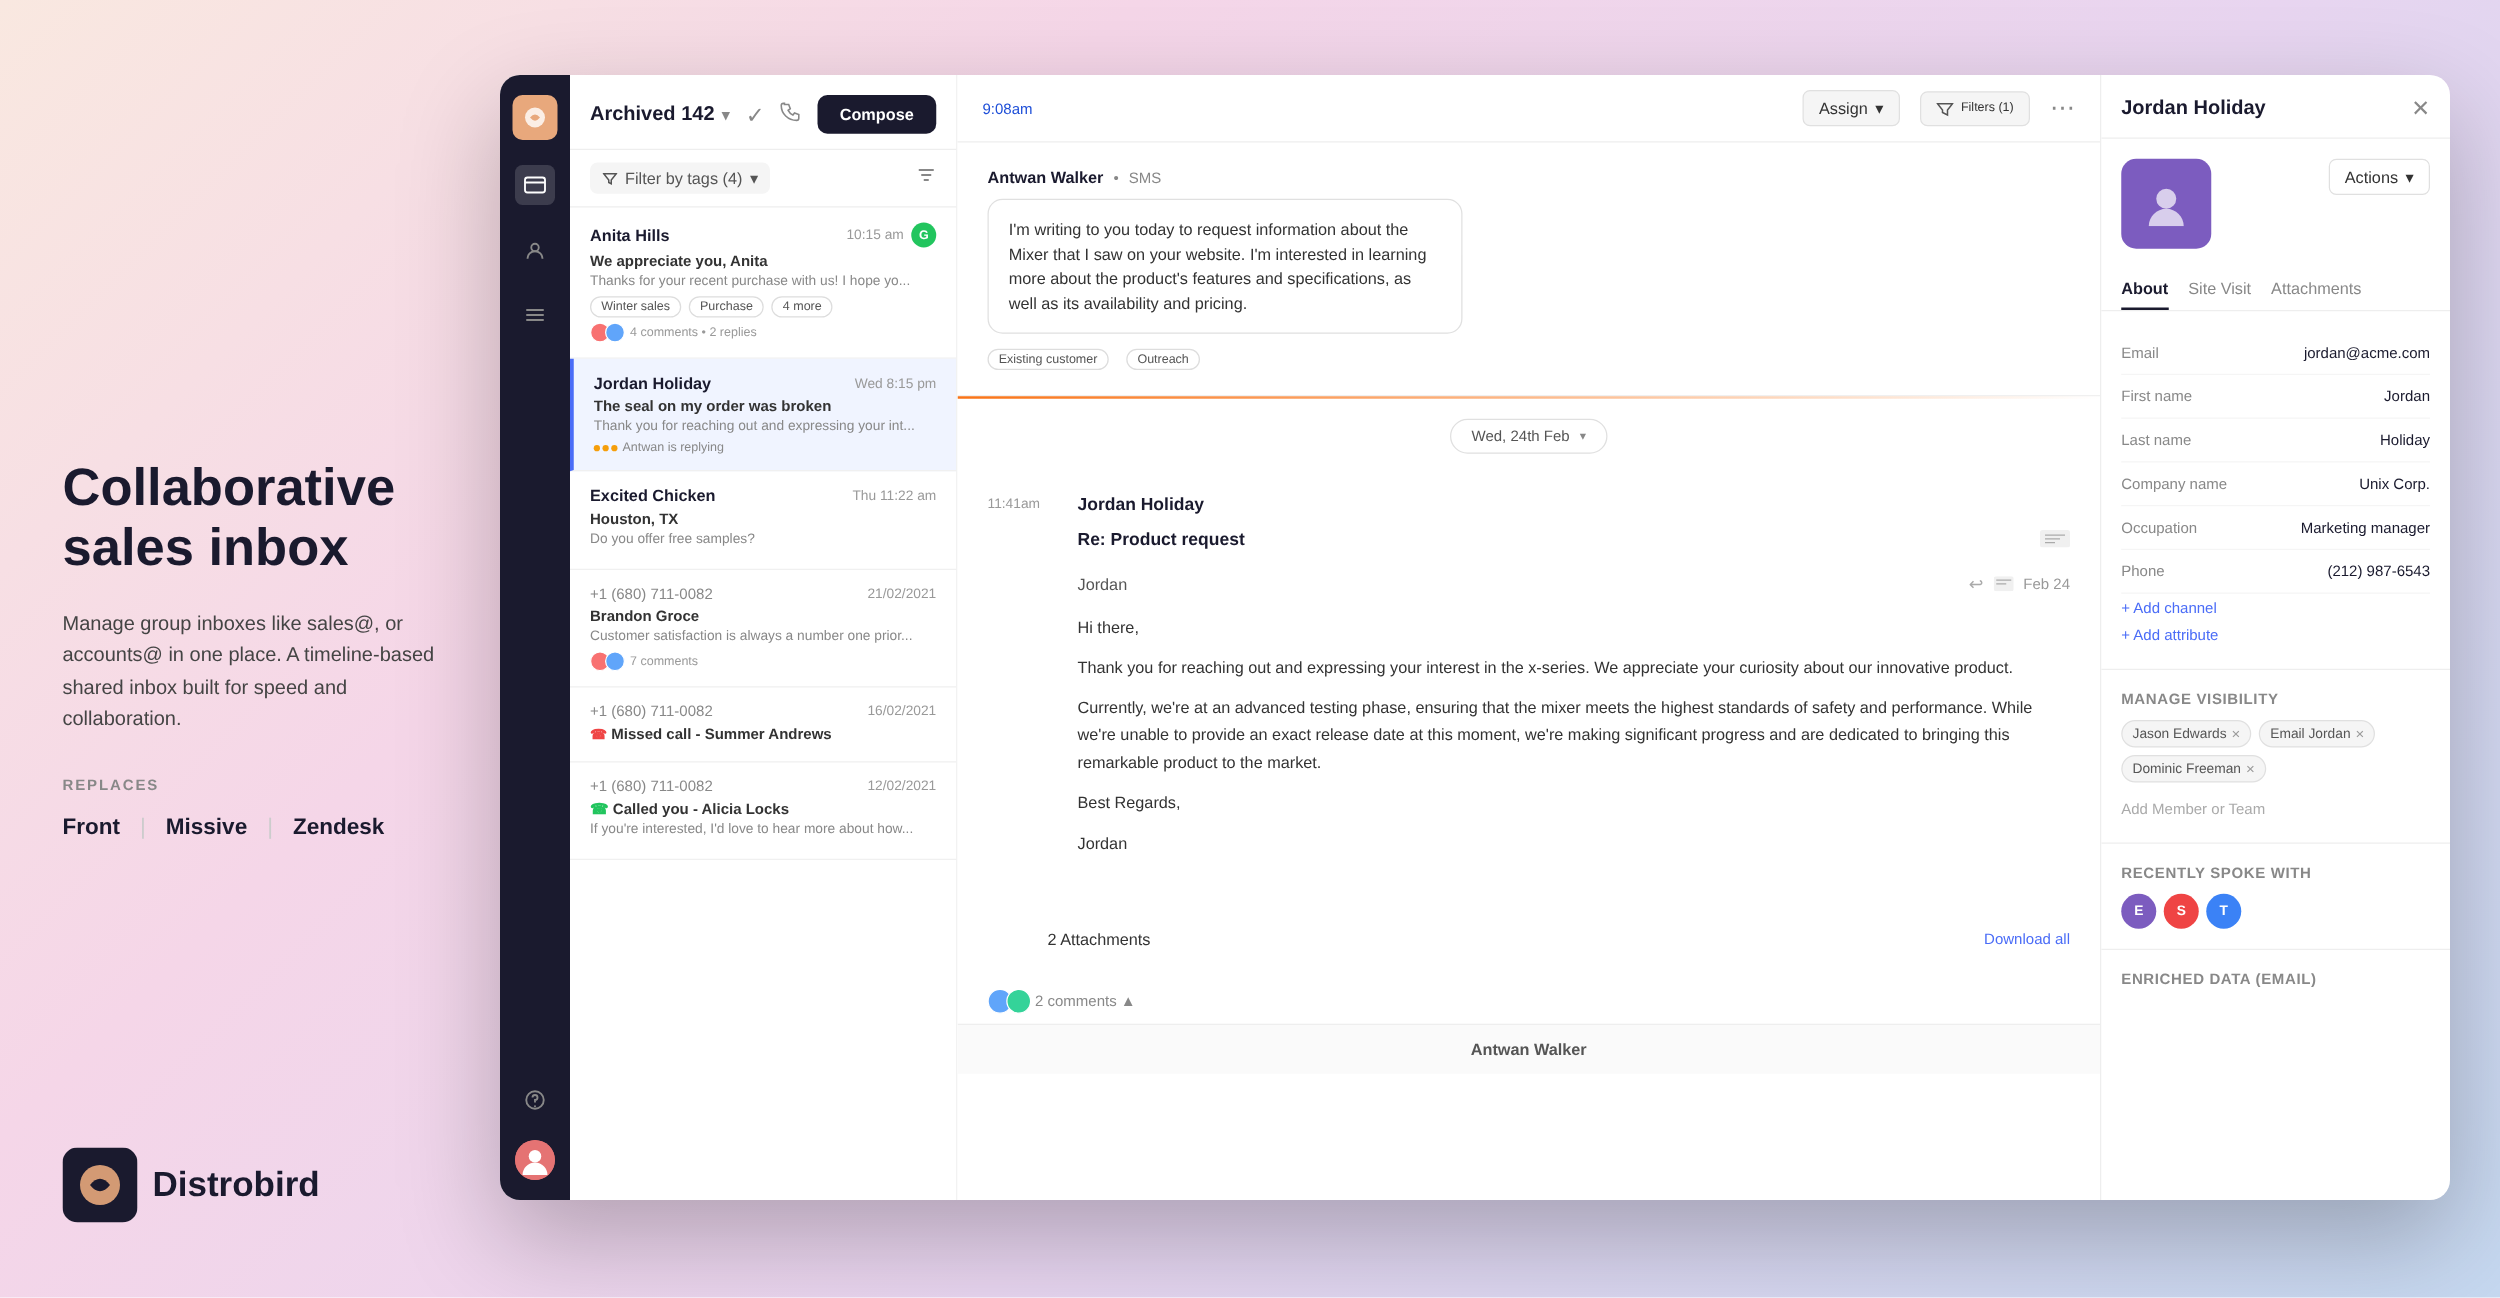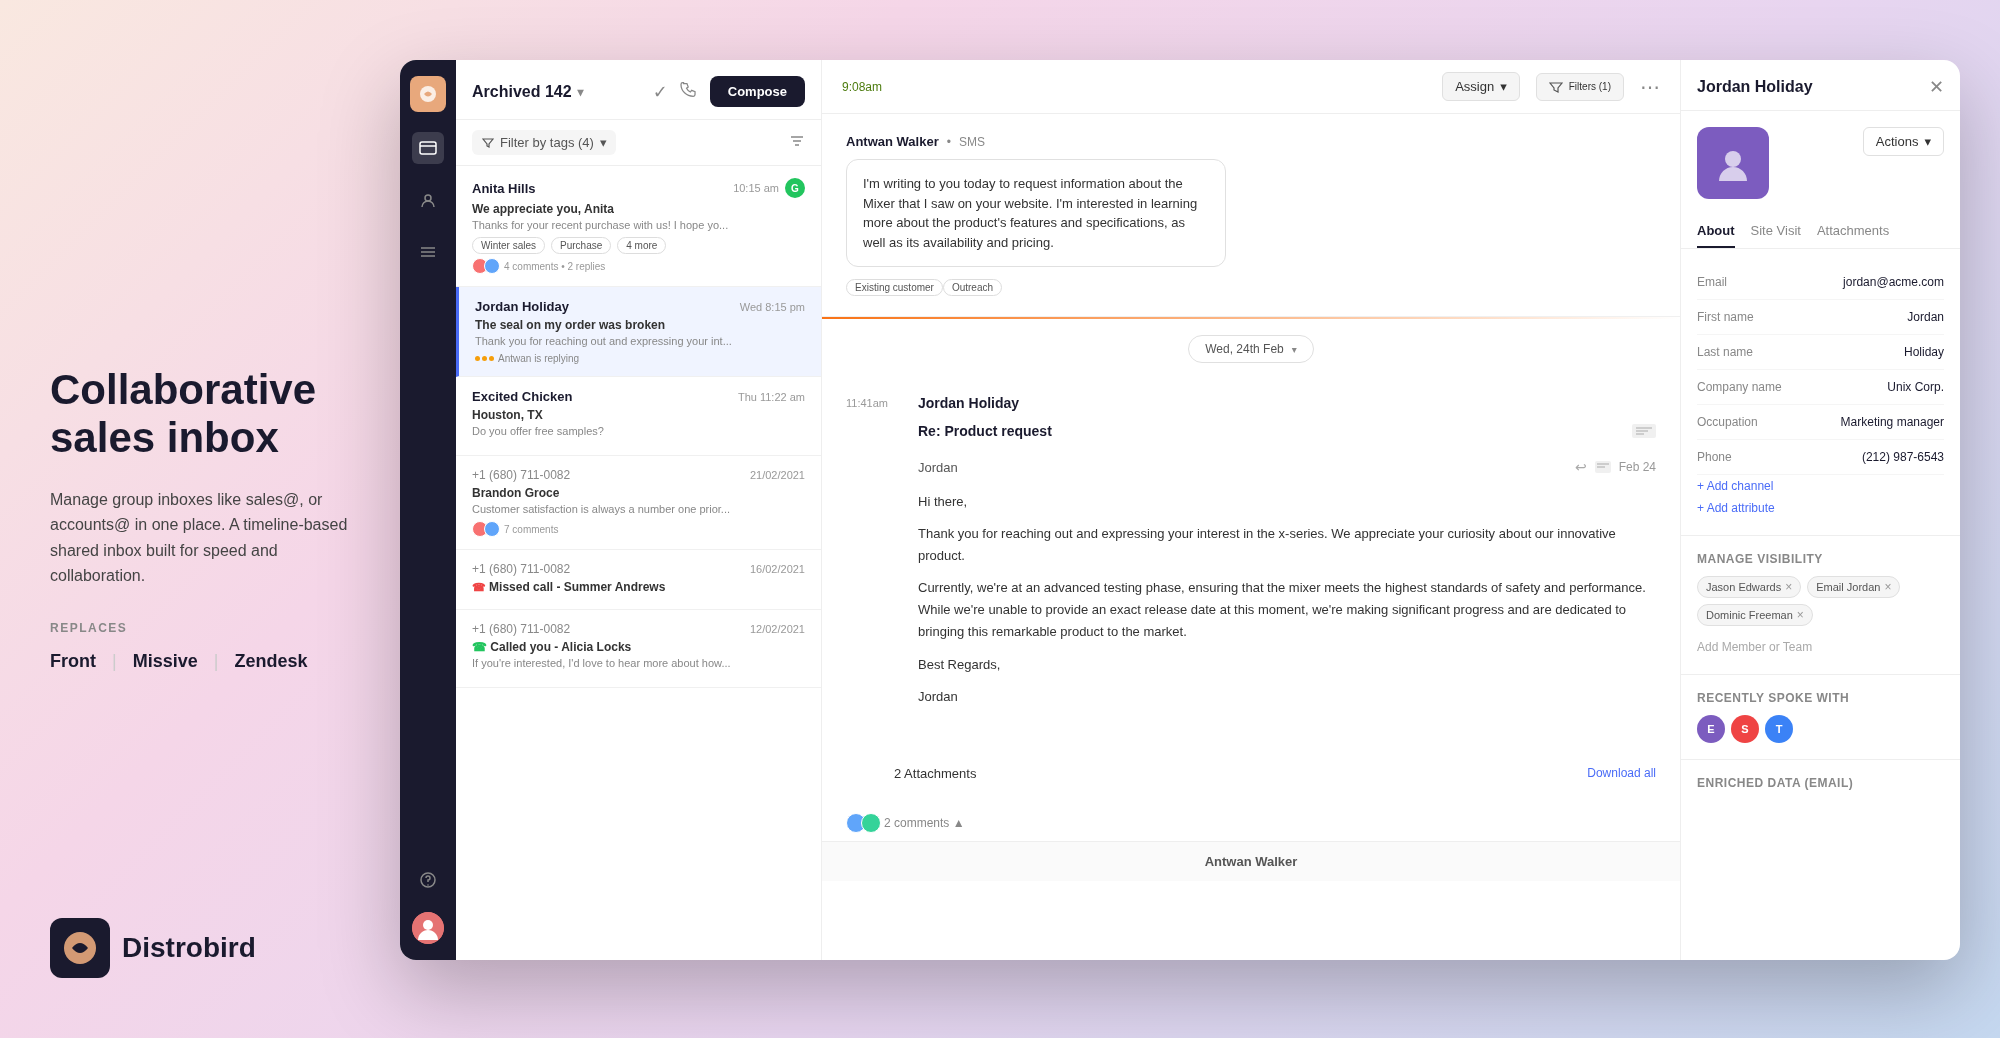--- a/index.html
+++ b/index.html
@@ -134,21 +134,21 @@
     .sidebar-avatar {
       width: 32px;
       height: 32px;
       border-radius: 50%;
       background: #e57373;
       overflow: hidden;
     }
 
     
     .inbox-panel {
-      width: 366px;
+      width: 310px;
       border-right: 1px solid #eee;
       display: flex;
       flex-direction: column;
     }
     .inbox-header {
       padding: 16px 16px 12px;
       border-bottom: 1px solid #eee;
       display: flex;
       align-items: center;
       justify-content: space-between;
@@ -324,21 +324,21 @@
     }
     .conv-header {
       padding: 12px 20px;
       border-bottom: 1px solid #eee;
       display: flex;
       align-items: center;
       justify-content: space-between;
     }
     .conv-header-time {
       font-size: 12px;
-      color: #4d7c0f;
+      color: #1d4ed8;
     }
     .conv-header-actions {
       display: flex;
       align-items: center;
       gap: 16px;
     }
     .assign-btn {
       display: flex;
       align-items: center;
       gap: 6px;
@@ -401,21 +401,21 @@
       border-radius: 12px;
       padding: 14px 16px;
       font-size: 13px;
       color: #333;
       line-height: 1.5;
       max-width: 380px;
       margin-bottom: 12px;
     }
     .sms-tags {
       display: flex;
-      gap: 0;
+      gap: 14px;
     }
 
     
     .date-divider {
       display: flex;
       align-items: center;
       justify-content: center;
       padding: 16px 24px;
     }
     .date-pill {

